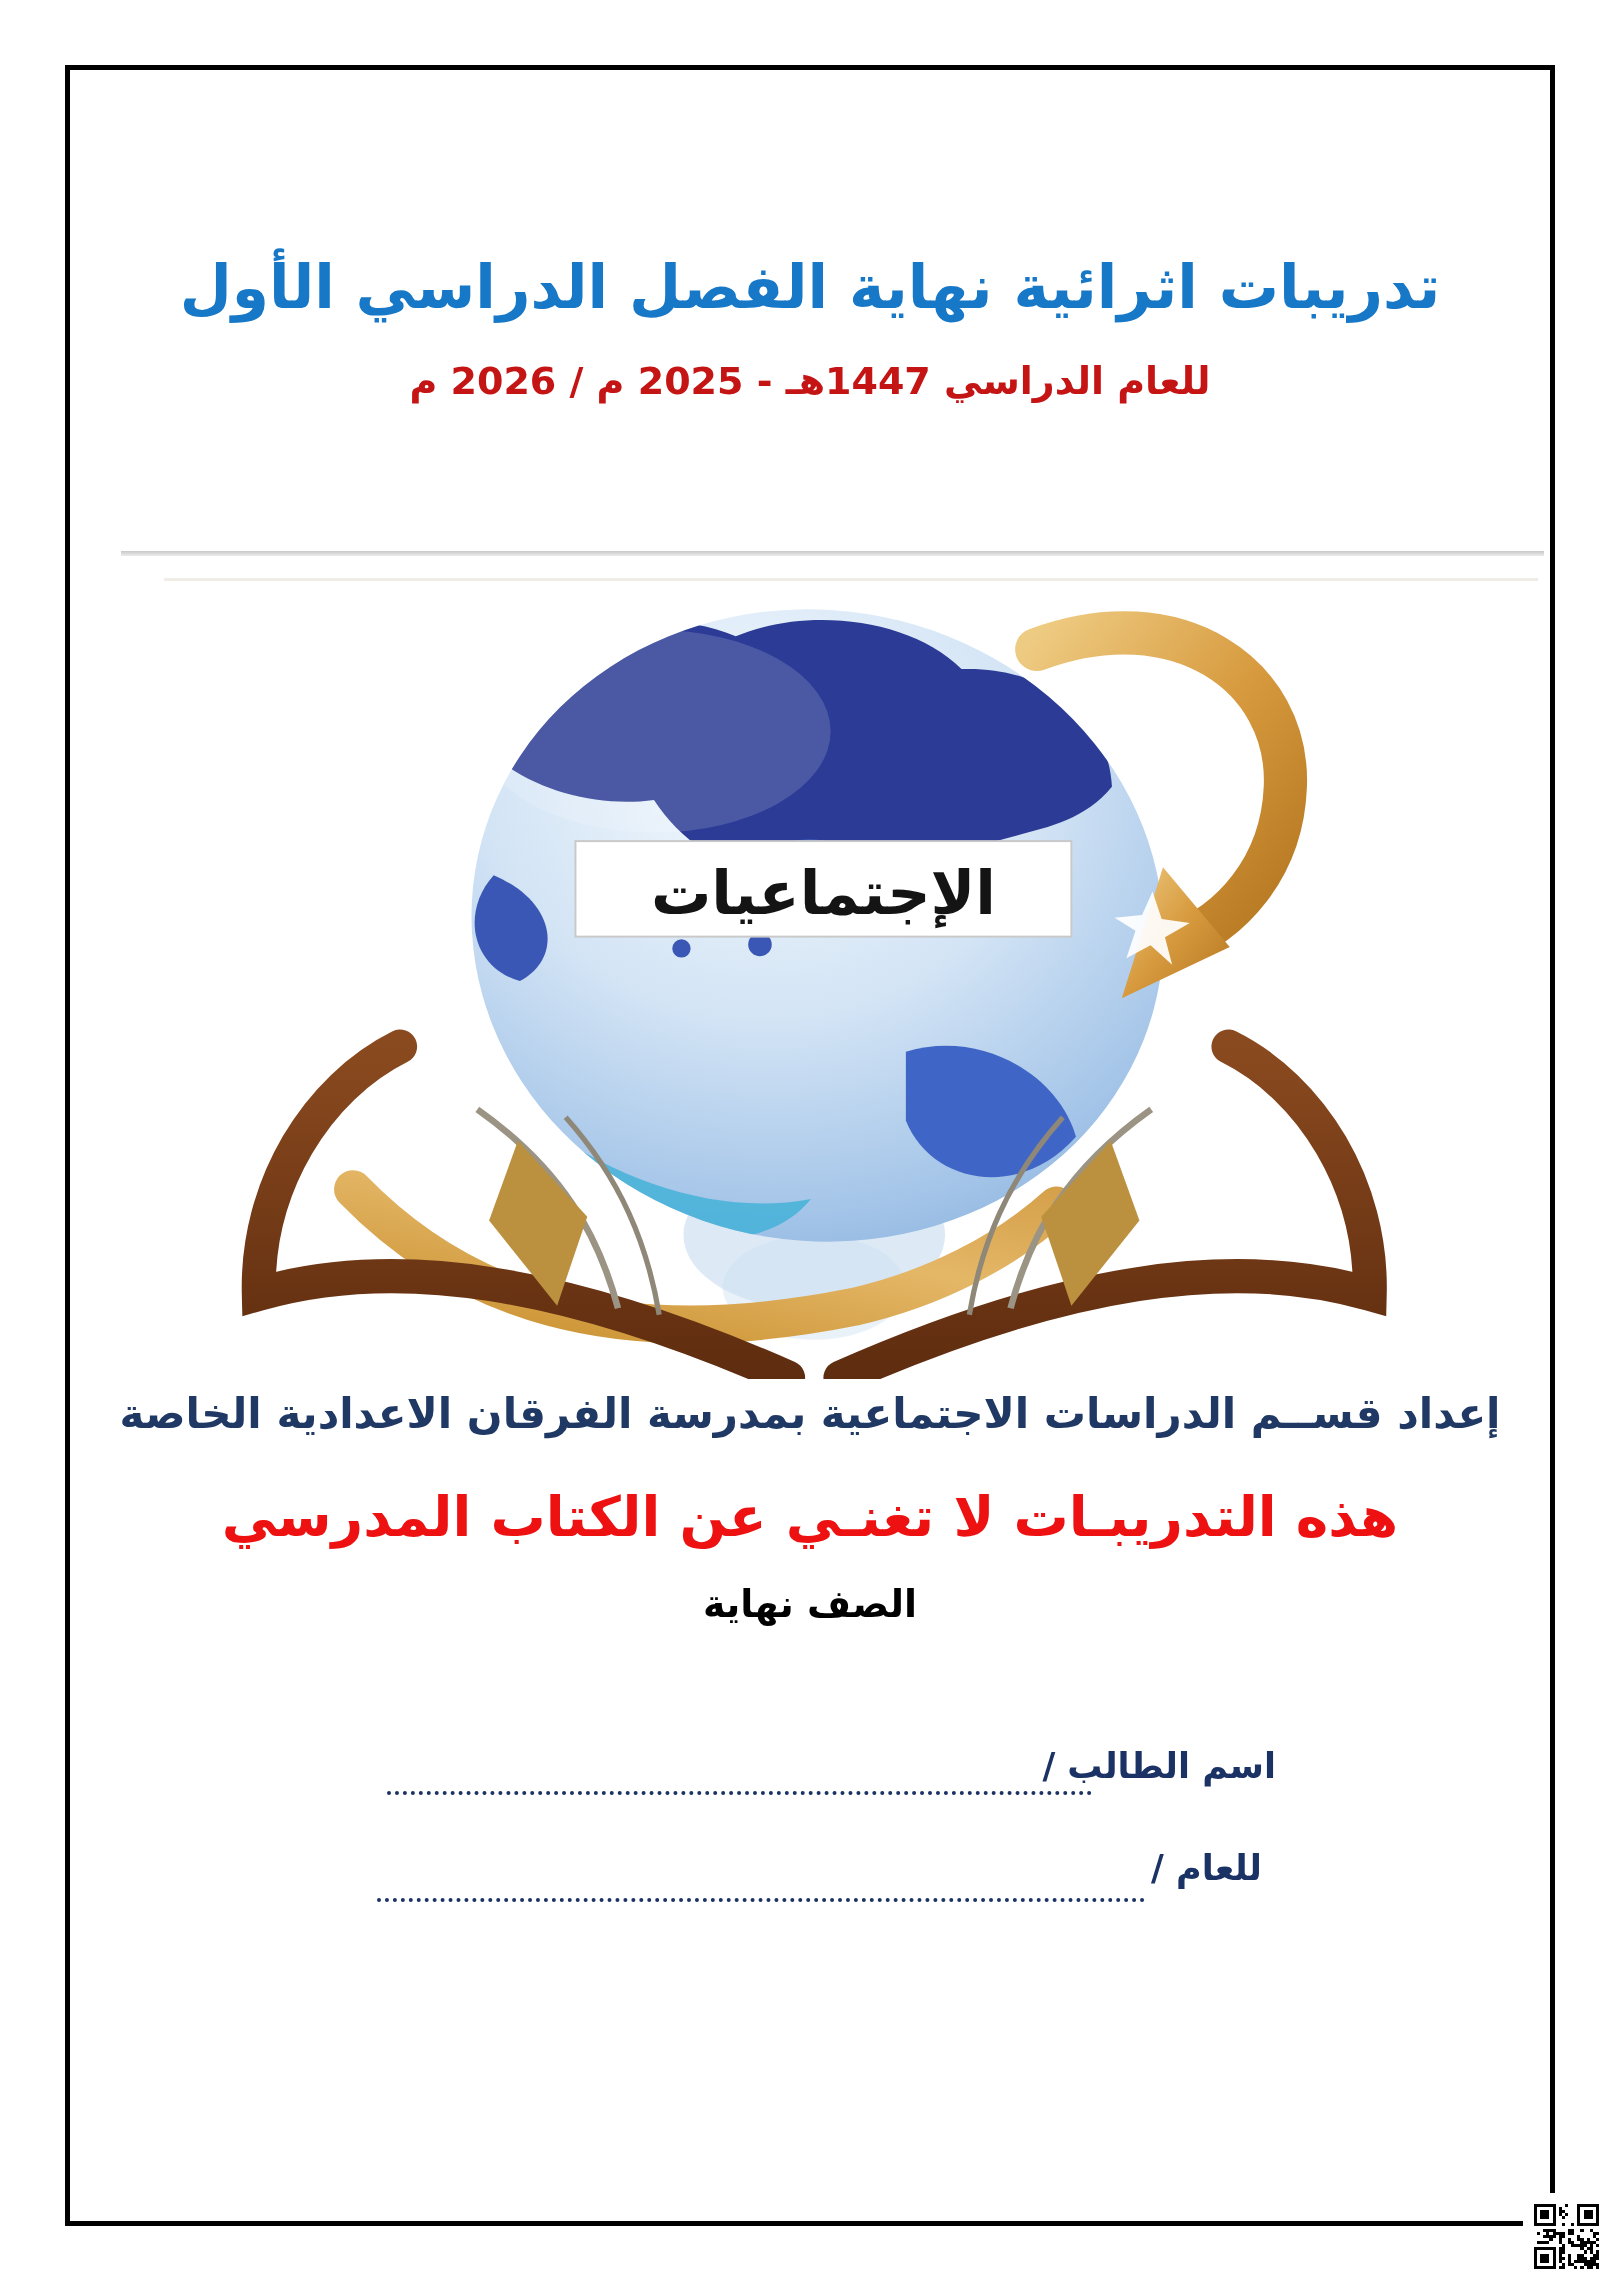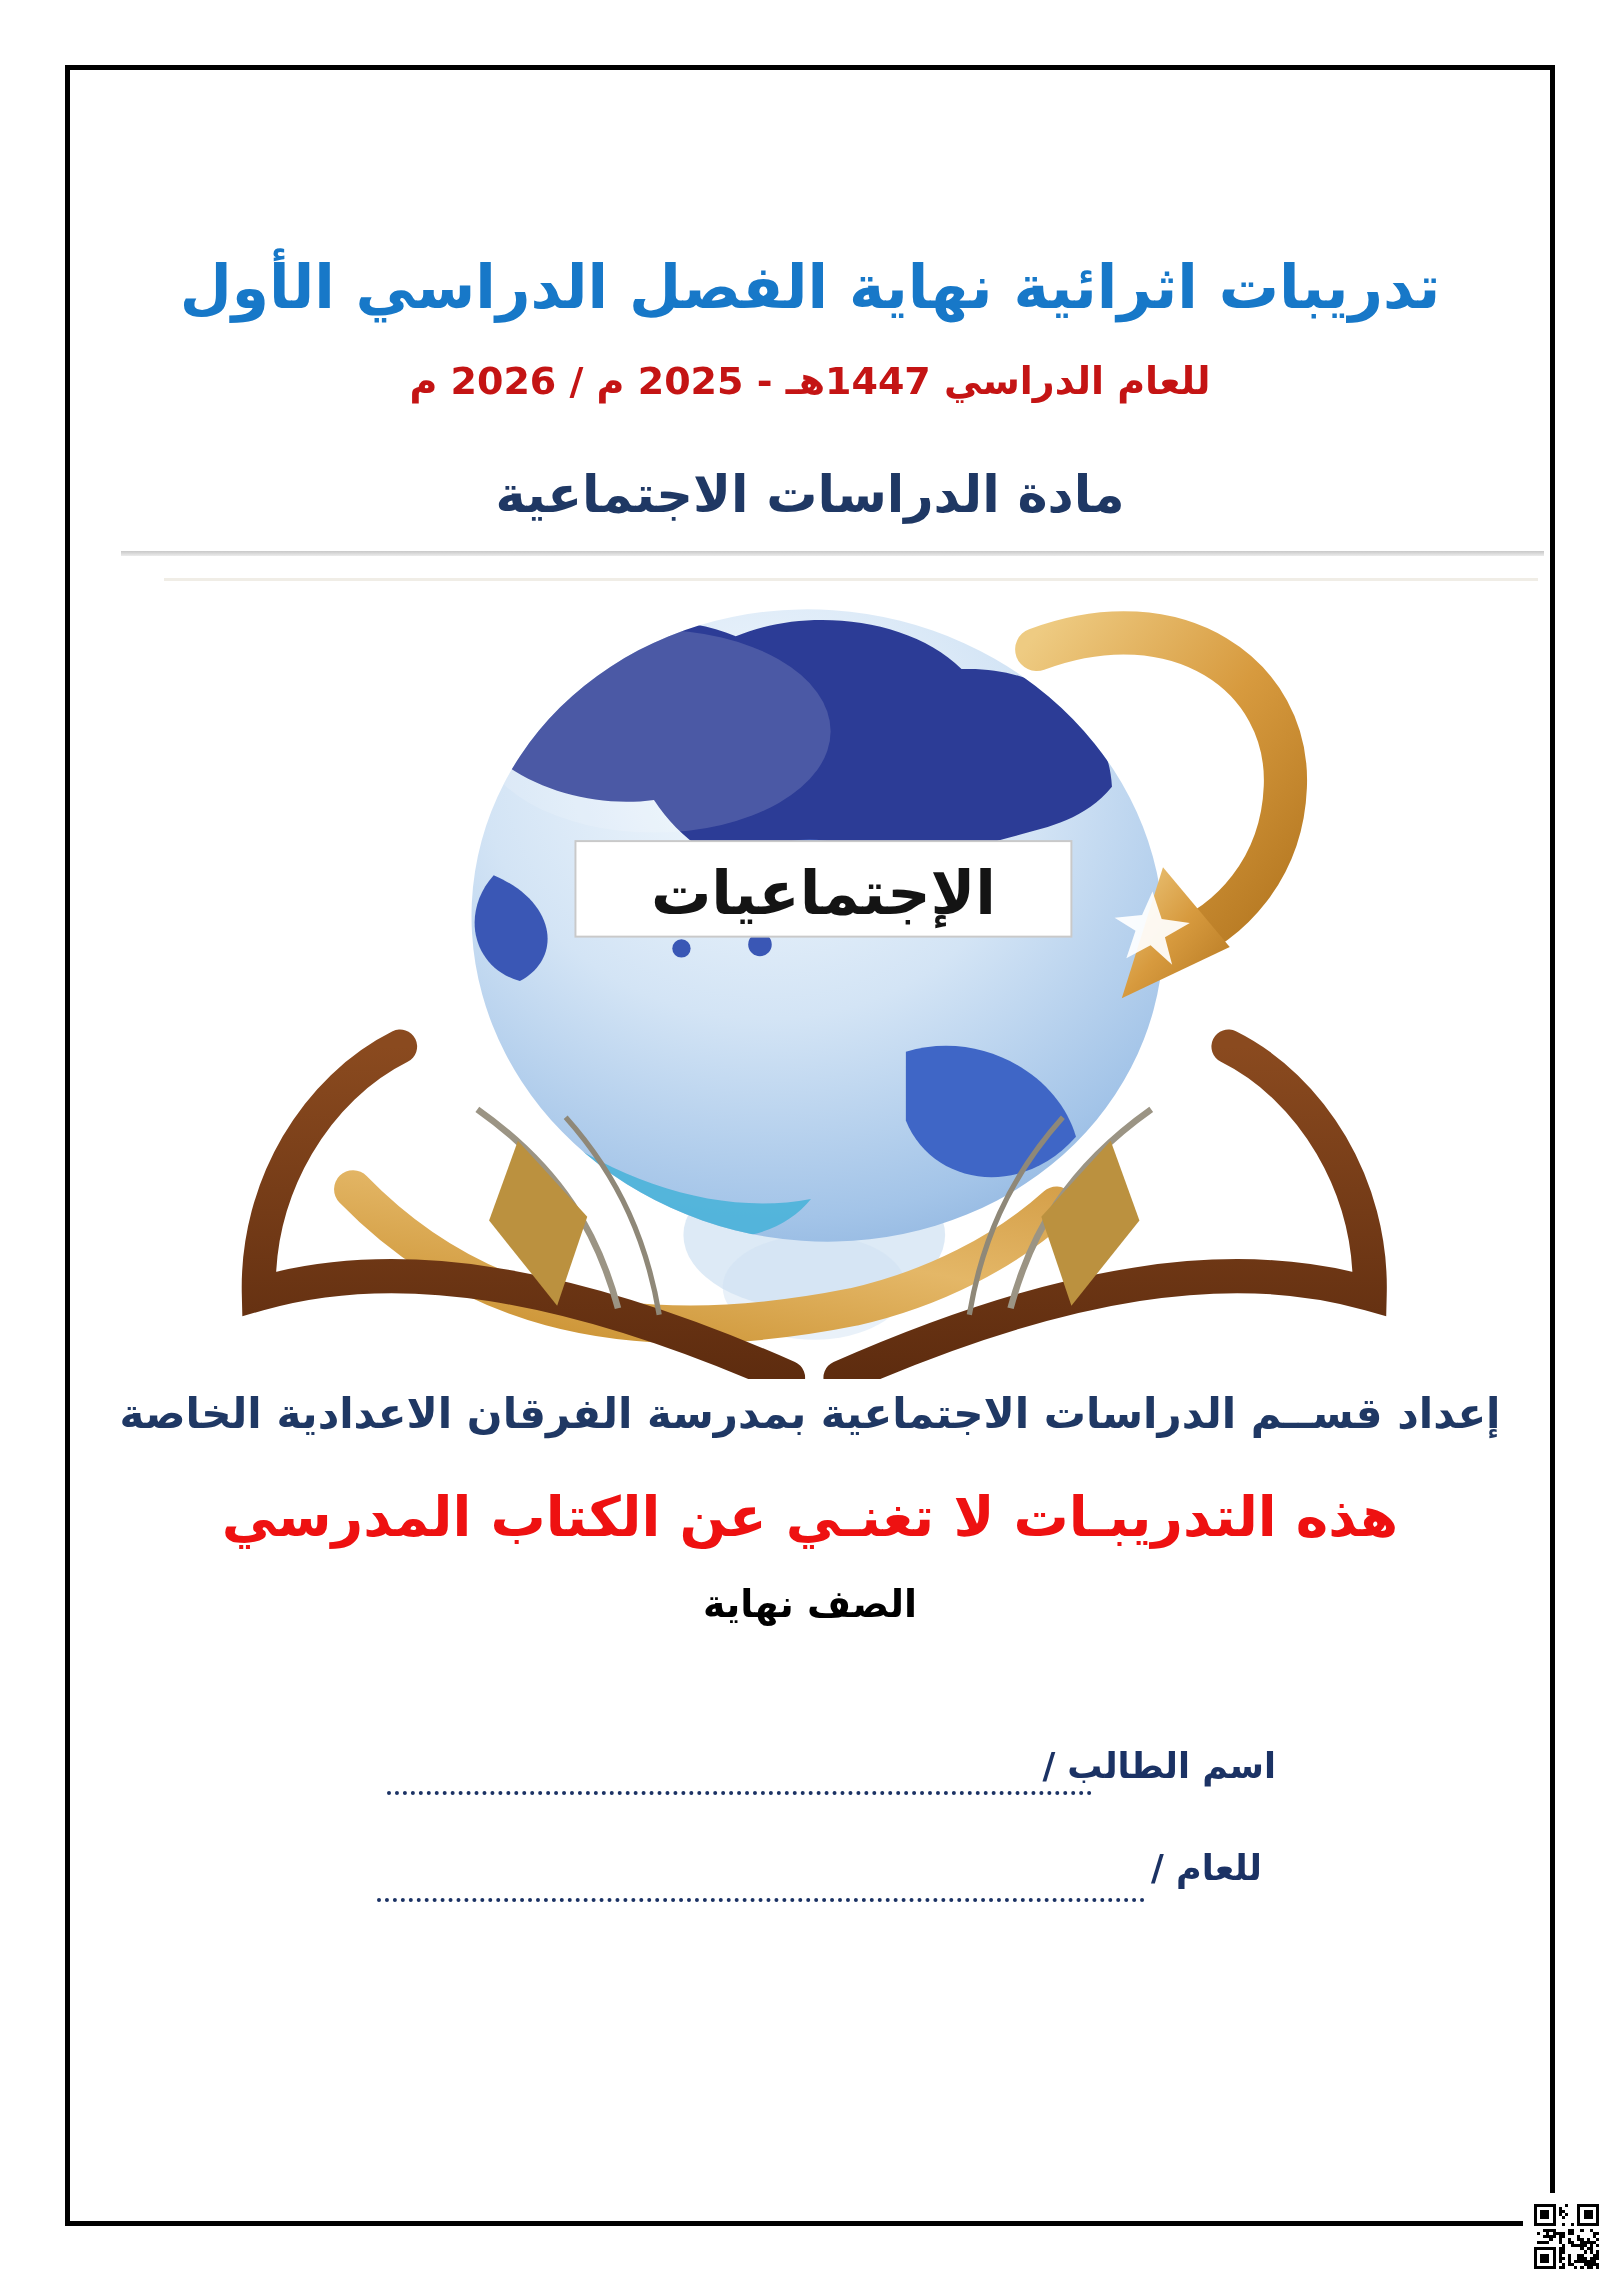--- a/index.html
+++ b/index.html
@@ -30,21 +30,20 @@
 </style>
 </head>
 <body>
 
 <div class="page">
 
   <div class="frame"></div>
 
   <h1 class="centered title">تدريبات اثرائية نهاية الفصل الدراسي الأول</h1>
   <h2 class="centered year">للعام الدراسي 1447هـ - 2025 م / 2026 م</h2>
-  <h3 class="centered subject">مادة الدراسات الاجتماعية</h3>
 
   <div class="separator"></div>
   <div class="separator2"></div>
 
   <svg class="logo" viewBox="0 0 1880 1250" xmlns="http://www.w3.org/2000/svg">
     <defs>
       <radialGradient id="gGlobe" cx="38%" cy="26%" r="90%">
         <stop offset="0" stop-color="#f5fafe"></stop>
         <stop offset="0.45" stop-color="#d3e4f5"></stop>
         <stop offset="0.8" stop-color="#a3c4e8"></stop>

